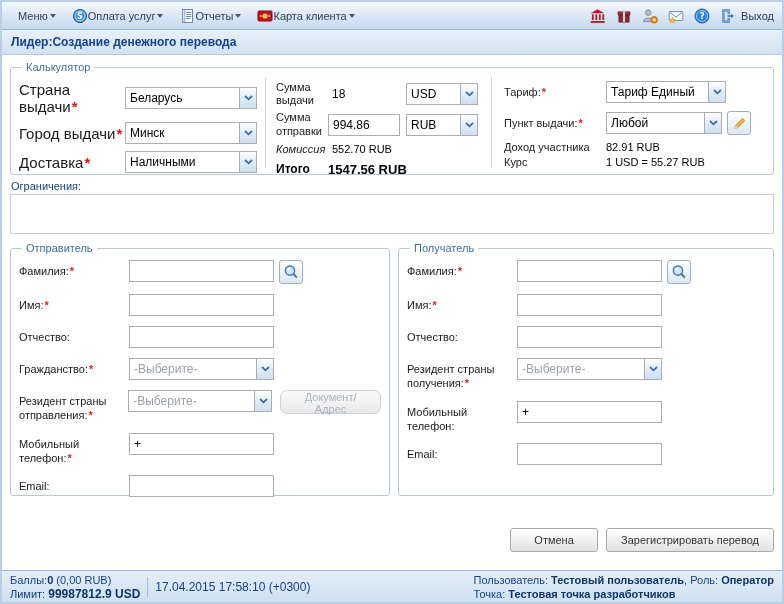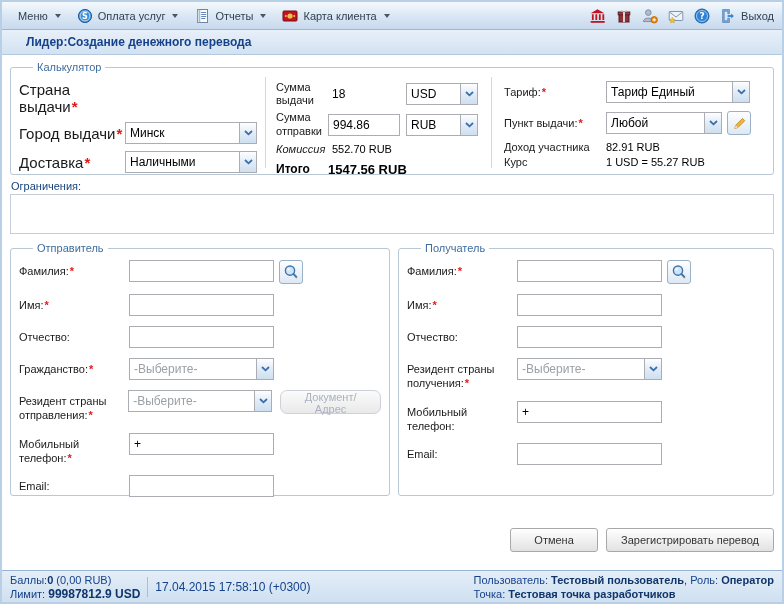--- a/index.html
+++ b/index.html
@@ -1,36 +1,36 @@
 <!DOCTYPE html>
 <html><head>
 <meta charset="utf-8">
 <style>
   * { margin:0; padding:0; box-sizing:border-box; }
   html,body { width:784px; height:604px; font-family:"Liberation Sans","DejaVu Sans",sans-serif; }
   .window { width:784px; height:604px; border:2px solid #b9cfe6; background:#fff; display:flex; flex-direction:column; overflow:hidden; }
 
   
   .toolbar { height:28px; flex:0 0 28px; background:linear-gradient(#f4f9fd,#d7e4f3 60%,#c8daee); border-bottom:1px solid #98b7dd; display:flex; align-items:center; padding:0 8px; font-size:11px; color:#33404f; }
-  .menu-item { display:flex; align-items:center; gap:5px; padding:3px 8px; cursor:default; white-space:nowrap; }
+  .menu-item { display:flex; align-items:center; padding:3px 8px; cursor:default; white-space:nowrap; }
   .menu-item b { color:#1d2f45; }
   .caret { width:0; height:0; border-left:3px solid transparent; border-right:3px solid transparent; border-top:4px solid #4a5668; margin-left:2px; }
   .tb-right { margin-left:auto; display:flex; align-items:center; gap:10px; }
   .icon-btn { display:flex; align-items:center; gap:5px; cursor:default; }
   svg { display:block; }
 
   
-  .titlebar { height:25px; flex:0 0 25px; background:linear-gradient(#e8f0f9,#d2e2f2); border-bottom:1px solid #b4c9e0; display:flex; align-items:center; padding:0 24px; }
+  .titlebar { height:25px; flex:0 0 25px; background:linear-gradient(#e8f0f9,#d2e2f2); border-bottom:1px solid #b4c9e0; display:flex; align-items:center; padding:0 9px; }
   .titlebar span { font-size:12px; font-weight:bold; color:#15428b; }
 
   
   .content { flex:1 1 auto; background:#fff; padding:6px 8px 0 8px; overflow:hidden; }
 
   fieldset { border:1px solid #bac7d4; border-radius:3px; padding:4px 8px 6px 8px; }
-  legend { font-size:11px; color:#3e6d9e; padding:0 4px; margin-left:14px; }
+  legend { font-size:11px; color:#3e6d9e; padding:0 4px; margin-left:3px; }
   .req { color:#e01a1a; font-weight:bold; margin-left:1px; }
 
   
   .fs-calc { height:114px; }
   .calc { display:flex; height:100%; }
   .calc-col1 { width:246px; padding-top:4px; }
   .calc-col2 { width:226px; border-left:1px solid #ccd9e6; padding:4px 0 0 10px; }
   .calc-col3 { flex:1; border-left:1px solid #ccd9e6; padding:4px 0 0 12px; }
   .crow { display:flex; align-items:center; margin-bottom:7px; }
   .clabel { width:106px; font-size:15px; color:#1a1a1a; }
@@ -39,21 +39,21 @@
   .val { font-size:12px; color:#000; }
   .fee-row { margin-top:2px; margin-bottom:6px; }
   .total-label { width:52px; font-size:12px; font-weight:bold; color:#000; }
   .total-val { font-size:13px; font-weight:bold; color:#000; }
 
   
   .combo { height:22px; background:#fff; border:1px solid #abadb3; display:flex; align-items:stretch; cursor:default; }
   .combo-text { flex:1; font-size:12px; color:#000; padding:3px 4px 0 4px; overflow:hidden; white-space:nowrap; }
   .combo-text.ph { color:#9aa0a6; }
   .trigger { width:17px; background:linear-gradient(#fdfeff,#dfeaf6 55%,#cfdfef); border-left:1px solid #abadb3; display:flex; align-items:center; justify-content:center; }
-  .w132 { width:132px; } .w72 { width:72px; } .w142 { width:144px; } .w116 { width:116px; } .w145 { width:145px; }
+  .w132 { width:132px; } .w72 { width:72px; } .w142 { width:120px; } .w116 { width:116px; } .w145 { width:145px; }
 
   .field { height:22px; border:1px solid #abadb3; font-size:12px; color:#000; padding:0 4px; font-family:"Liberation Sans","DejaVu Sans",sans-serif; }
   .f72 { width:72px; } .f145 { width:145px; }
 
   .tool-btn { width:24px; height:24px; margin-left:5px; border:1px solid #9ab0c6; border-radius:3px; background:linear-gradient(#fefefe,#dde8f4); display:flex; align-items:center; justify-content:center; padding:0; cursor:default; }
 
   
   .restr-label { font-size:11px; color:#16437e; margin:5px 0 2px 1px; }
   .restr-box { height:40px; border:1px solid #c5cdd8; background:#fff; }
 
@@ -179,20 +179,28 @@
   </div>
 
   <div class="content">
 
     <fieldset class="fs-calc">
       <legend>Калькулятор</legend>
       <div class="calc">
         <div class="calc-col1">
           <div class="crow">
             <span class="clabel"><span>Страна выдачи</span><span class="req">*</span></span>
+            <div class="combo w132">
+              <span class="combo-text">Беларусь</span>
+              <span class="trigger">
+                  <svg width="9" height="6" viewBox="0 0 9 6">
+                    <path d="M1 1l3.5 3.3L8 1" fill="none" stroke="#3c6ea8" stroke-width="1.8"></path>
+                  </svg>
+                </span>
+            </div>
           </div>
           <div class="crow">
             <span class="clabel"><span>Город выдачи</span><span class="req">*</span></span>
             <div class="combo w132">
               <span class="combo-text">Минск</span>
               <span class="trigger">
                   <svg width="9" height="6" viewBox="0 0 9 6">
                     <path d="M1 1l3.5 3.3L8 1" fill="none" stroke="#3c6ea8" stroke-width="1.8"></path>
                   </svg>
                 </span>

